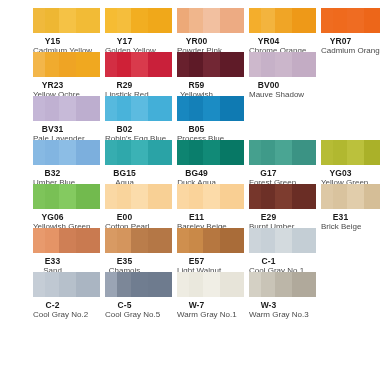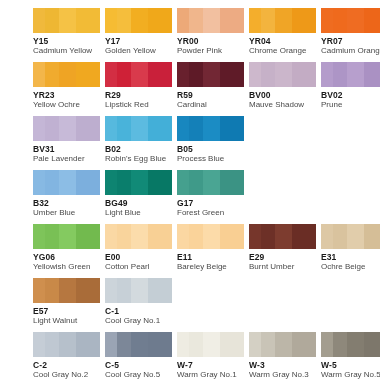--- a/index.html
+++ b/index.html
@@ -18,24 +18,25 @@
   #chart-grid {
     position: relative;
     width: 380px;
     height: 380px;
     box-sizing: border-box;
     padding: 8px 0 0 0;
   }
   .swatch-row {
     display: flex;
     width: 380px;
-    height: 54px;
+    height: 44px;
     margin: 0;
     padding: 0;
     box-sizing: border-box;
+    text-align: center;
   }
   .swatch-cell {
     width: 72px;
     box-sizing: border-box;
     padding-left: 33px;
     position: relative;
   }
   .swatch-chip {
     width: 67px;
     height: 25px;
@@ -157,44 +158,33 @@
       </div>
       <div class="swatch-cell">
         <div class="swatch-chip">
           <div class="band b1" style="background: rgb(104, 32, 45);"></div>
           <div class="band b2" style="background: rgb(94, 26, 39);"></div>
           <div class="band b3" style="background: rgb(114, 39, 52);"></div>
           <div class="band b4" style="background: rgb(95, 27, 40);"></div>
           <div class="band " style="background: rgb(93, 26, 38);"></div>
         </div>
         <div class="swatch-code">R59</div>
-        <div class="swatch-name">Cardinal</div>
+        <div class="swatch-name">Yellowish</div>
       </div>
       <div class="swatch-cell">
         <div class="swatch-chip">
           <div class="band b1" style="background: rgb(205, 184, 204);"></div>
           <div class="band b2" style="background: rgb(198, 177, 200);"></div>
           <div class="band b3" style="background: rgb(203, 182, 203);"></div>
           <div class="band b4" style="background: rgb(195, 172, 196);"></div>
           <div class="band " style="background: rgb(192, 168, 192);"></div>
         </div>
         <div class="swatch-code">BV00</div>
         <div class="swatch-name">Mauve Shadow</div>
       </div>
-      <div class="swatch-cell">
-        <div class="swatch-chip">
-          <div class="band b1" style="background: rgb(180, 156, 203);"></div>
-          <div class="band b2" style="background: rgb(173, 149, 198);"></div>
-          <div class="band b3" style="background: rgb(183, 159, 205);"></div>
-          <div class="band b4" style="background: rgb(170, 145, 195);"></div>
-          <div class="band " style="background: rgb(171, 147, 196);"></div>
-        </div>
-        <div class="swatch-code">BV02</div>
-        <div class="swatch-name">Prune</div>
-      </div>
     </div>
     <div class="swatch-row">
       <div class="swatch-cell">
         <div class="swatch-chip">
           <div class="band b1" style="background: rgb(196, 182, 214);"></div>
           <div class="band b2" style="background: rgb(192, 177, 210);"></div>
           <div class="band b3" style="background: rgb(199, 186, 216);"></div>
           <div class="band b4" style="background: rgb(189, 174, 207);"></div>
           <div class="band " style="background: rgb(187, 172, 206);"></div>
         </div>
@@ -231,40 +221,62 @@
           <div class="band b2" style="background: rgb(130, 181, 225);"></div>
           <div class="band b3" style="background: rgb(140, 189, 229);"></div>
           <div class="band b4" style="background: rgb(124, 175, 221);"></div>
           <div class="band " style="background: rgb(121, 172, 219);"></div>
         </div>
         <div class="swatch-code">B32</div>
         <div class="swatch-name">Umber Blue</div>
       </div>
       <div class="swatch-cell">
         <div class="swatch-chip">
+          <div class="band b1" style="background: rgb(54, 173, 176);"></div>
+          <div class="band b2" style="background: rgb(47, 168, 171);"></div>
+          <div class="band b3" style="background: rgb(59, 178, 181);"></div>
+          <div class="band b4" style="background: rgb(42, 163, 166);"></div>
+          <div class="band " style="background: rgb(39, 159, 163);"></div>
+        </div>
+        <div class="swatch-code">BG15</div>
+        <div class="swatch-name">Aqua</div>
+      </div>
+      <div class="swatch-cell">
+        <div class="swatch-chip">
           <div class="band b1" style="background: rgb(14, 132, 113);"></div>
           <div class="band b2" style="background: rgb(10, 126, 108);"></div>
           <div class="band b3" style="background: rgb(17, 138, 119);"></div>
           <div class="band b4" style="background: rgb(7, 120, 101);"></div>
           <div class="band " style="background: rgb(5, 116, 98);"></div>
         </div>
         <div class="swatch-code">BG49</div>
-        <div class="swatch-name">Light Blue</div>
+        <div class="swatch-name">Duck Aqua</div>
       </div>
       <div class="swatch-cell">
         <div class="swatch-chip">
           <div class="band b1" style="background: rgb(69, 160, 142);"></div>
           <div class="band b2" style="background: rgb(63, 154, 137);"></div>
           <div class="band b3" style="background: rgb(74, 165, 147);"></div>
           <div class="band b4" style="background: rgb(59, 147, 132);"></div>
           <div class="band " style="background: rgb(57, 143, 128);"></div>
         </div>
         <div class="swatch-code">G17</div>
         <div class="swatch-name">Forest Green</div>
       </div>
+      <div class="swatch-cell">
+        <div class="swatch-chip">
+          <div class="band b1" style="background: rgb(182, 188, 53);"></div>
+          <div class="band b2" style="background: rgb(177, 184, 48);"></div>
+          <div class="band b3" style="background: rgb(187, 193, 60);"></div>
+          <div class="band b4" style="background: rgb(170, 177, 41);"></div>
+          <div class="band " style="background: rgb(166, 173, 38);"></div>
+        </div>
+        <div class="swatch-code">YG03</div>
+        <div class="swatch-name">Yellow Green</div>
+      </div>
     </div>
     <div class="swatch-row">
       <div class="swatch-cell">
         <div class="swatch-chip">
           <div class="band b1" style="background: rgb(126, 196, 90);"></div>
           <div class="band b2" style="background: rgb(121, 192, 85);"></div>
           <div class="band b3" style="background: rgb(132, 202, 96);"></div>
           <div class="band b4" style="background: rgb(114, 186, 78);"></div>
           <div class="band " style="background: rgb(111, 183, 75);"></div>
         </div>
@@ -306,24 +318,46 @@
       </div>
       <div class="swatch-cell">
         <div class="swatch-chip">
           <div class="band b1" style="background: rgb(221, 200, 165);"></div>
           <div class="band b2" style="background: rgb(217, 195, 158);"></div>
           <div class="band b3" style="background: rgb(225, 205, 171);"></div>
           <div class="band b4" style="background: rgb(213, 190, 151);"></div>
           <div class="band " style="background: rgb(211, 187, 147);"></div>
         </div>
         <div class="swatch-code">E31</div>
-        <div class="swatch-name">Ochre Beige</div>
-      </div>
-    </div>
-    <div class="swatch-row">
+        <div class="swatch-name">Brick Beige</div>
+      </div>
+    </div>
+    <div class="swatch-row">
+      <div class="swatch-cell">
+        <div class="swatch-chip">
+          <div class="band b1" style="background: rgb(232, 154, 109);"></div>
+          <div class="band b2" style="background: rgb(229, 148, 102);"></div>
+          <div class="band b3" style="background: rgb(207, 127, 85);"></div>
+          <div class="band b4" style="background: rgb(201, 122, 80);"></div>
+          <div class="band " style="background: rgb(205, 126, 83);"></div>
+        </div>
+        <div class="swatch-code">E33</div>
+        <div class="swatch-name">Sand</div>
+      </div>
+      <div class="swatch-cell">
+        <div class="swatch-chip">
+          <div class="band b1" style="background: rgb(216, 154, 99);"></div>
+          <div class="band b2" style="background: rgb(212, 149, 93);"></div>
+          <div class="band b3" style="background: rgb(186, 125, 75);"></div>
+          <div class="band b4" style="background: rgb(180, 119, 70);"></div>
+          <div class="band " style="background: rgb(184, 123, 73);"></div>
+        </div>
+        <div class="swatch-code">E35</div>
+        <div class="swatch-name">Chamois</div>
+      </div>
       <div class="swatch-cell">
         <div class="swatch-chip">
           <div class="band b1" style="background: rgb(207, 143, 78);"></div>
           <div class="band b2" style="background: rgb(201, 137, 72);"></div>
           <div class="band b3" style="background: rgb(182, 119, 64);"></div>
           <div class="band b4" style="background: rgb(169, 108, 57);"></div>
           <div class="band " style="background: rgb(173, 113, 64);"></div>
         </div>
         <div class="swatch-code">E57</div>
         <div class="swatch-name">Light Walnut</div>
@@ -378,25 +412,14 @@
         <div class="swatch-chip">
           <div class="band b1" style="background: rgb(212, 208, 196);"></div>
           <div class="band b2" style="background: rgb(201, 196, 183);"></div>
           <div class="band b3" style="background: rgb(188, 182, 168);"></div>
           <div class="band b4" style="background: rgb(176, 169, 155);"></div>
           <div class="band " style="background: rgb(181, 174, 160);"></div>
         </div>
         <div class="swatch-code">W-3</div>
         <div class="swatch-name">Warm Gray No.3</div>
       </div>
-      <div class="swatch-cell">
-        <div class="swatch-chip">
-          <div class="band b1" style="background: rgb(163, 157, 143);"></div>
-          <div class="band b2" style="background: rgb(142, 136, 123);"></div>
-          <div class="band b3" style="background: rgb(131, 125, 112);"></div>
-          <div class="band b4" style="background: rgb(125, 119, 107);"></div>
-          <div class="band " style="background: rgb(130, 124, 112);"></div>
-        </div>
-        <div class="swatch-code">W-5</div>
-        <div class="swatch-name">Warm Gray No.5</div>
-      </div>
     </div>
   </div>
 
 </body></html>

